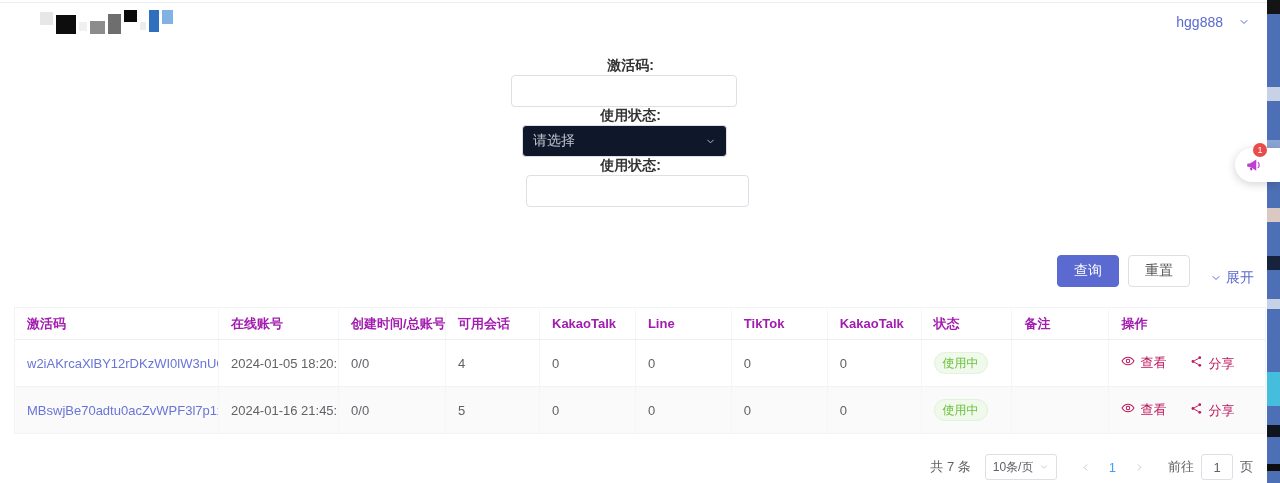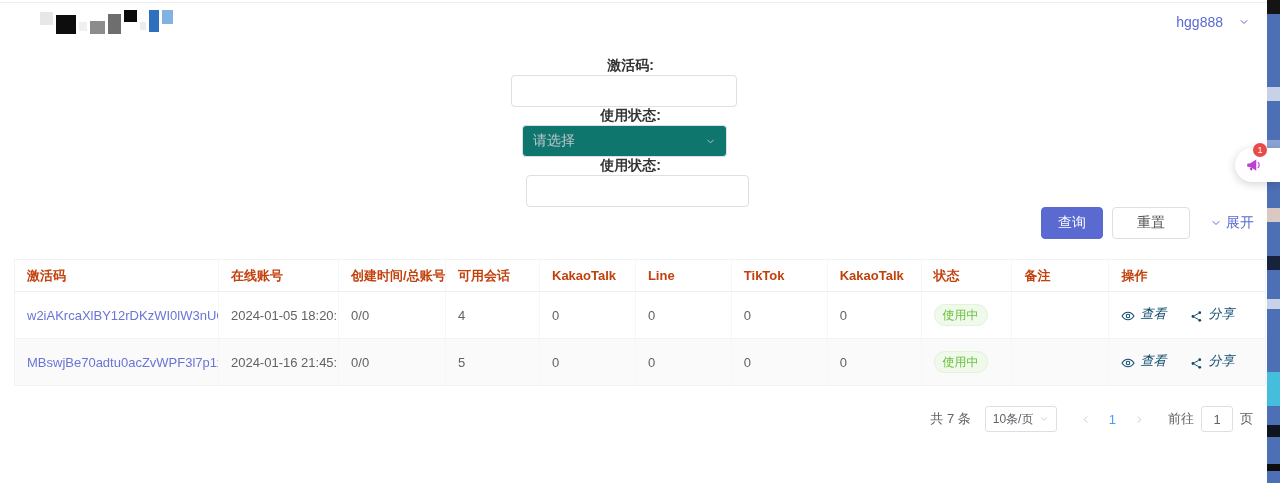--- a/index.html
+++ b/index.html
@@ -24,41 +24,41 @@
   .m8 { width:10px; height:22px; background:#2f6fbe; align-self:flex-start; }
   .m9 { width:11px; height:14px; background:#82b2e4; align-self:flex-start; }
   .account { display:flex; align-items:center; gap:15px; color:#5a6ad0; font-size:14px; cursor:pointer; }
 
   
   .filterbar { display:flex; align-items:center; padding:15px 26px 0 20px;flex-direction:column; }
   .filter-label { font-size:14px; color:#333; font-weight:600; margin-right:13px; white-space:nowrap; }
   .text-input { height:32px; border:1px solid #dcdfe6; border-radius:4px; background:#fff; outline:none; padding:0 10px; font-size:14px; color:#606266; }
   .w1 { width:226px; margin-right:27px; }
   .w3 { width:223px; }
-  .select-box { width:205px; height:32px; border:1px solid #dcdfe6; border-radius:4px; background:#0f766e; display:flex; align-items:center; justify-content:space-between; padding:0 10px; margin-right:25px; cursor:pointer; }
+  .select-box { width:205px; height:32px; border:1px solid #dcdfe6; border-radius:4px; background:#0f172a; display:flex; align-items:center; justify-content:space-between; padding:0 10px; margin-right:25px; cursor:pointer; }
   .select-placeholder { font-size:14px; color:#bfc4cc; }
   .select-box .chev { color:#c0c4cc; }
-  .filter-actions { margin-left:auto; display:flex; align-items:center; }
+  .filter-actions { margin-left:auto; display:flex; align-items:flex-end;margin-top:48px; }
   .btn { height:32px; border-radius:4px; font-size:14px; cursor:pointer; font-family:inherit; }
   .btn-primary { background:#5a6ad0; border:1px solid #5a6ad0; color:#fff; padding:0 16px; }
-  .btn-default { background:#fff; border:1px solid #dcdfe6; color:#555; padding:0 24px; margin-left:9px; }
+  .btn-default { background:#fff; border:1px solid #dcdfe6; color:#555; padding:0 16px; margin-left:9px; }
   .expand-link { display:flex; align-items:center; gap:4px; color:#5a6ad0; font-size:14px; margin-left:20px; cursor:pointer; }
 
   
   .table-wrap { margin:20px 14px 0 14px; }
   table { width:100%; border-collapse:collapse; table-layout:fixed; border:1px solid #f2f3f5; }
-  th { height:32px; font-size:13px; font-weight:600; color:#c2410c; text-align:left; padding:0 12px;
+  th { height:32px; font-size:13px; font-weight:600; color:#a21caf; text-align:left; padding:0 12px;
        border-bottom:1px solid #ebeef5; border-right:1px solid #f5f6f8; background:#fff; overflow:hidden; white-space:nowrap; }
   td { height:47px; font-size:13px; color:#606266; padding:0 12px; border-bottom:1px solid #f2f3f5;
        border-right:1px solid #f5f6f8; overflow:hidden; white-space:nowrap; }
   th:last-child, td:last-child { border-right:none; }
   tr.striped td { background:#fafafa; }
   .code-link { color:#6974d6; text-decoration:none; cursor:pointer; }
   .tag-success { display:inline-block; padding:3px 8px; font-size:12px; line-height:1.2; color:#67c23a; background:#f0f9eb; border:1px solid #e1f3d8; border-radius:11px; }
-  .action-link { display:inline-flex; align-items:flex-end; gap:5px; color:#0c4a6e; font-size:13px; cursor:pointer; text-decoration:none;font-style:italic; }
+  .action-link { display:inline-flex; align-items:flex-start; gap:5px; color:#be185d; font-size:13px; cursor:pointer; text-decoration:none; }
   .action-link + .action-link { margin-left:24px; }
 
   
   .pagination { display:flex; align-items:center; justify-content:flex-end; margin:20px 27px 0 0; font-size:13px; color:#606266; }
   .pg-total { margin-right:14px; }
   .pg-size { width:72px; height:26px; border:1px solid #dcdfe6; border-radius:3px; display:flex; align-items:center; justify-content:space-between; padding:0 7px; font-size:12px; color:#606266; margin-right:14px; cursor:pointer; }
   .pg-size .chev { color:#c0c4cc; }
   .pg-arrow { color:#c0c4cc; padding:0 9px; cursor:pointer; display:flex; align-items:center; }
   .pg-page { color:#409eff; padding:0 9px; cursor:pointer; }
   .pg-goto { margin-left:14px; }

